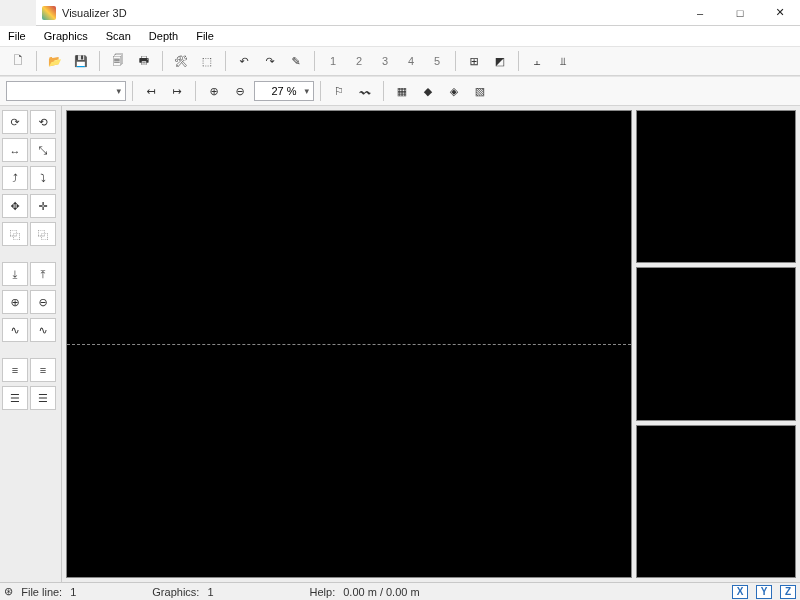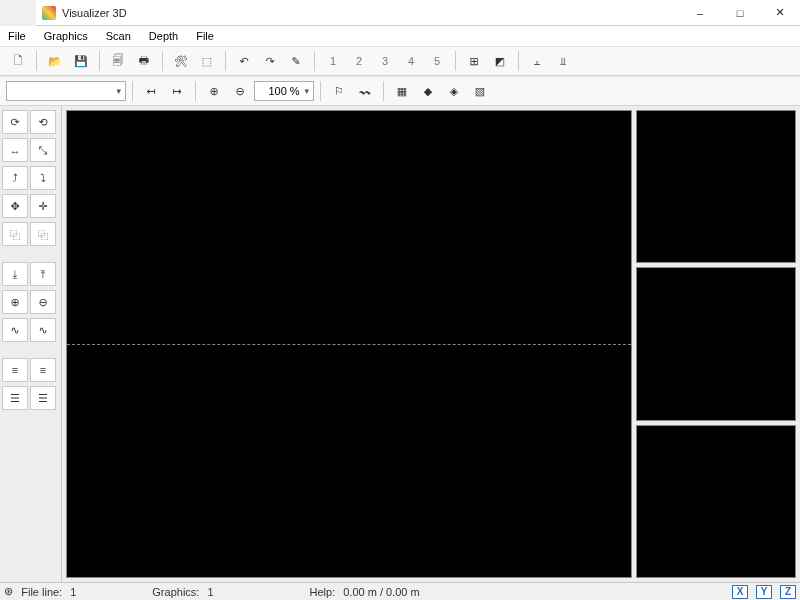--- a/index.html
+++ b/index.html
@@ -121,21 +121,21 @@
       <span>↦</span>
     </div>
   <div class="tbsep"></div>
   <div class="tbbtn">
       <span>⊕</span>
     </div>
   <div class="tbbtn">
       <span>⊖</span>
     </div>
   <div class="tbcombo small">
-      <span>100 %</span>
+      <span>27 %</span>
     </div>
   <div class="tbsep"></div>
   <div class="tbbtn">
       <span>⚐</span>
     </div>
   <div class="tbbtn">
       <span>〰</span>
     </div>
   <div class="tbsep"></div>
   <div class="tbbtn">

